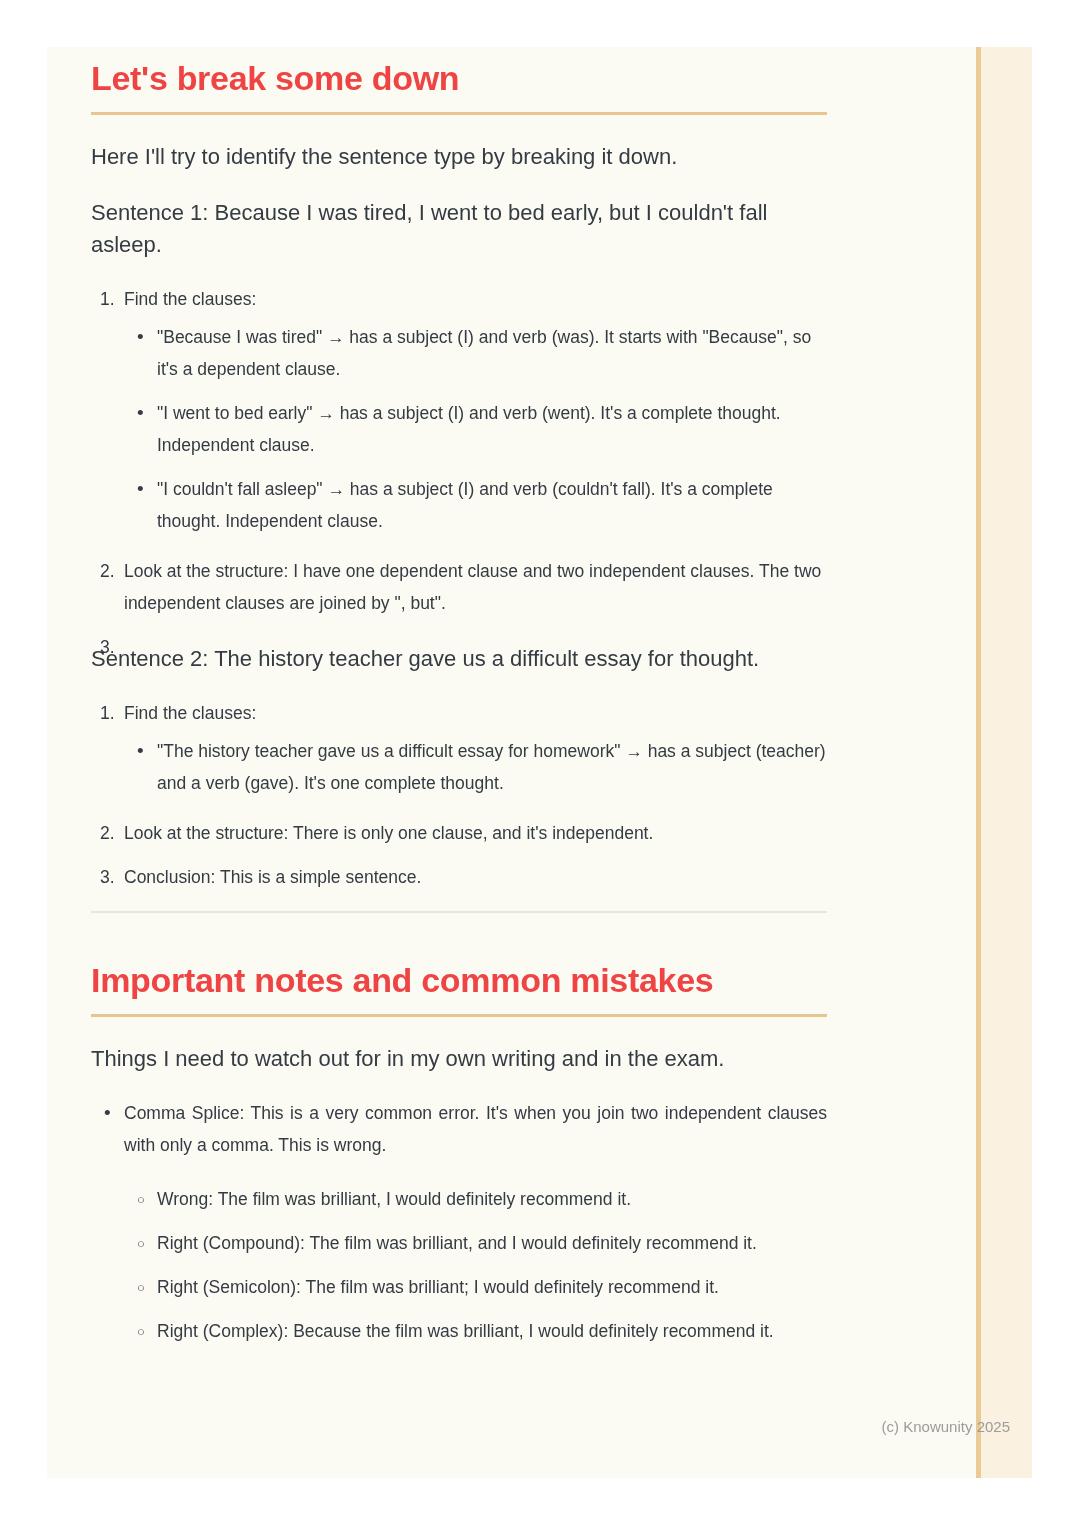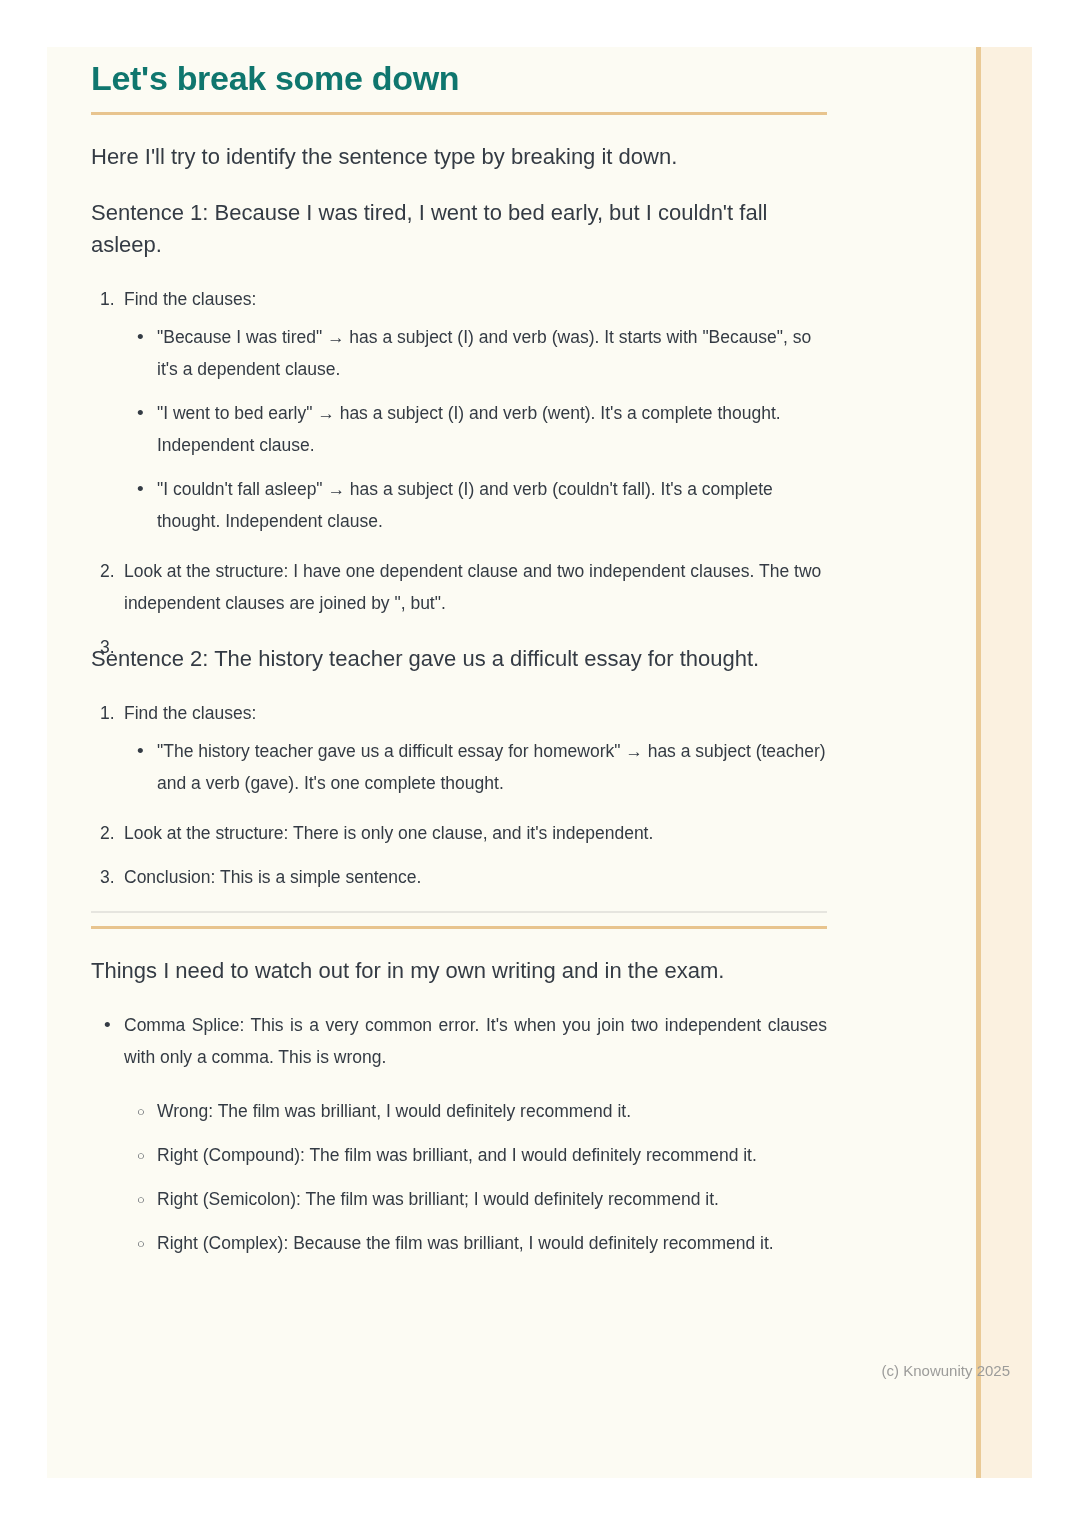--- a/index.html
+++ b/index.html
@@ -23,21 +23,21 @@
   .band {
     position: absolute;
     left: 981px; top: 47px;
     width: 51px; height: 1431px;
     background: #fbf1e0;
   }
   h1 {
     font-size: 34px;
     line-height: 42px;
     font-weight: 700;
-    color: #0f766e;
+    color: #ef4444;
     letter-spacing: -0.3px;
   }
   .rule {
     height: 3px;
     width: 736px;
     background: #e8c48e;
     margin-top: 13px;
   }
   .body {
     font-size: 22px;
@@ -84,21 +84,21 @@
     border: none;
     border-top: 2px solid #e6e5df;
     width: 736px;
     margin-top: 18px;
   }
   .sec2-title { margin-top: 46px; }
   .r-b { font-weight: 400; }
   .r-i { }
   .watermark {
     position: absolute;
-    top: 1362px; right: 70px;
+    top: 1418px; right: 70px;
     font-size: 15px;
     color: #9c9c9a;
   }
 </style>
 </head>
 <body>
 
 <div class="card">
 
   <section>
@@ -157,20 +157,21 @@
       <li>
         <span class="num">3.</span>
         <span><span class="r-b">Conclusion:</span><span> This is a </span><span class="r-b">simple sentence</span><span>.</span></span>
       </li>
     </ol>
   </section>
 
   <hr class="divider">
 
   <section>
+    <h1 class="sec2-title">Important notes and common mistakes</h1>
     <div class="rule"></div>
 
     <p class="body">Things I need to watch out for in my own writing and in the exam.</p>
 
     <ul class="top-bullets">
       <li>
         <span class="blt">•</span>
         <span class="justify"><span class="r-b">Comma Splice:</span><span> This is a very common error. It's when you join two independent clauses with only a comma. This is wrong.</span></span>
         <ul class="bullets circles">
           <li>

